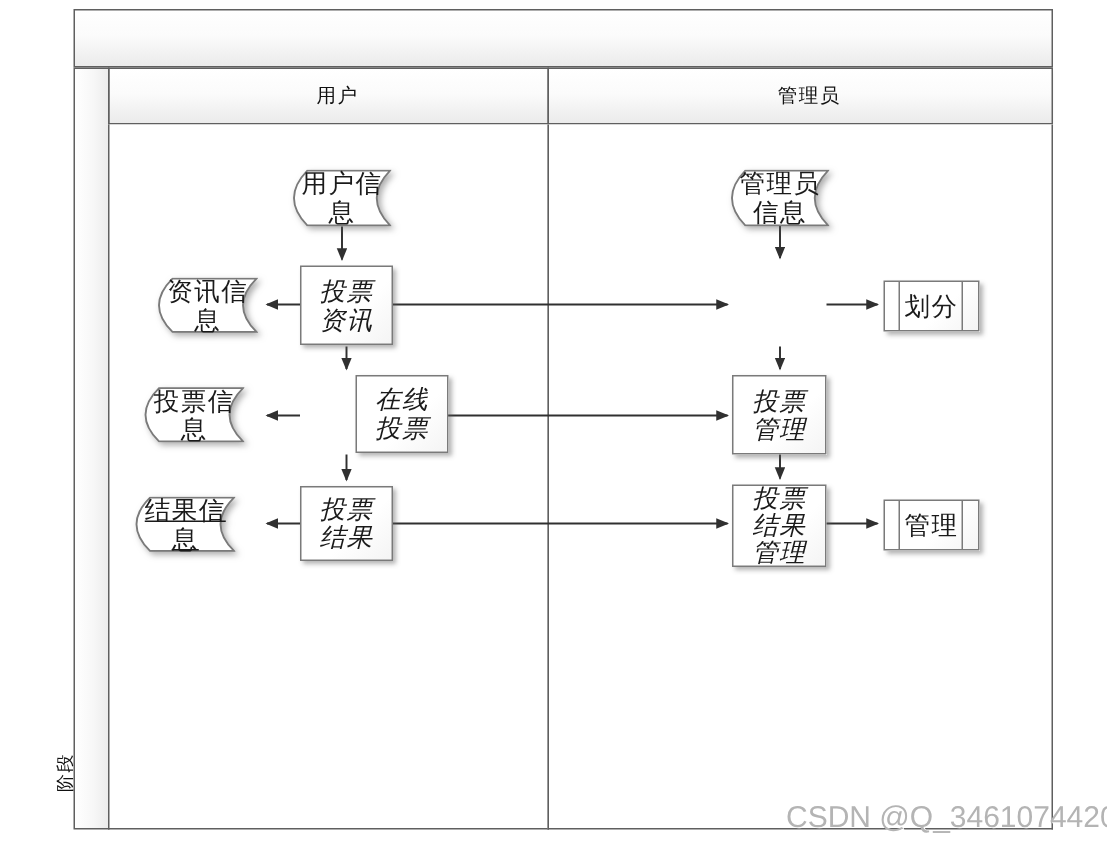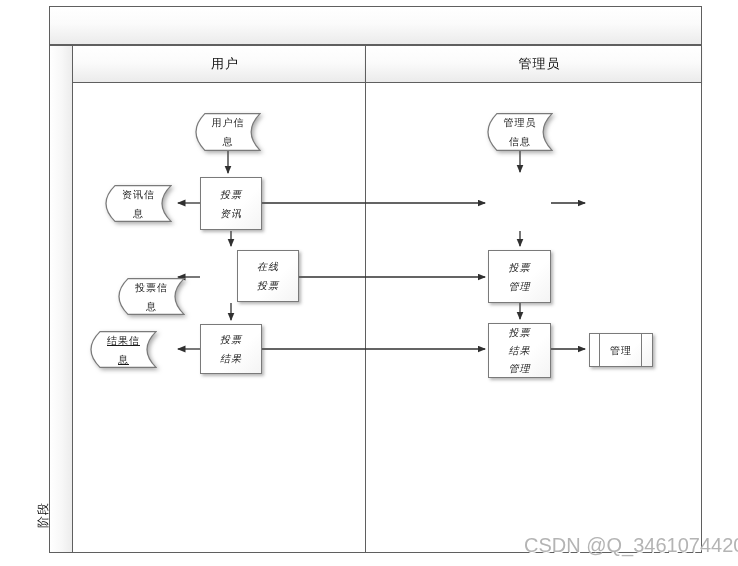--- a/index.html
+++ b/index.html
@@ -39,21 +39,21 @@
     position: absolute; box-sizing: border-box;
     background: #ffffff; border: 1px solid #5f5f5f; border-top: none;
   }
   .lane-body-left  { left: 72px;  top: 83px; width: 294px; height: 470px; }
   .lane-body-right { left: 365px; top: 83px; width: 337px; height: 470px; }
 
   
   .node {
     position: absolute; box-sizing: border-box;
     display: flex; align-items: center; justify-content: center;
-    text-align: center; font-size: 10px; line-height: 19px; color: #1a1a1a;
+    text-align: center; font-size: 17px; line-height: 19px; color: #1a1a1a;
     white-space: pre-line; letter-spacing: 1px;
   }
   .proc {
     background: linear-gradient(135deg, #ffffff 60%, #f4f4f4 100%);
     border: 1.3px solid #7a7a7a;
     box-shadow: 2px 2px 3px rgba(90,90,90,0.45);
     font-style: italic;
   }
   .predef {
     background: linear-gradient(135deg, #ffffff 60%, #f4f4f4 100%);
@@ -148,21 +148,21 @@
     </svg>
     <div class="node-label">资讯信
 息</div>
   </div>
 
   <div class="node proc" style="left:200px; top:250px; width:62px; height:52px;margin-left:37px;">
     <span>在线
 投票</span>
   </div>
 
-  <div class="node stored" style="left:118px; top:258px; width:67px; height:37px;margin-top:20px;">
+  <div class="node stored" style="left:96px; top:258px; width:67px; height:37px;">
     <svg viewBox="0 0 67 38" preserveAspectRatio="none">
       <path d="M10,0.7 H66 Q48,19 66,37.3 H10 Q-8,19 10,0.7 Z" fill="#ffffff" stroke="#7a7a7a" stroke-width="1.2"></path>
     </svg>
     <div class="node-label">投票信
 息</div>
   </div>
 
   <div class="node proc" style="left:200px; top:324px; width:62px; height:50px;">
     <span>投票
 结果</span>
@@ -178,20 +178,25 @@
 
   <div class="node stored" style="left:487px; top:113px; width:66px; height:38px;">
     <svg viewBox="0 0 67 38" preserveAspectRatio="none">
       <path d="M10,0.7 H66 Q48,19 66,37.3 H10 Q-8,19 10,0.7 Z" fill="#ffffff" stroke="#7a7a7a" stroke-width="1.2"></path>
     </svg>
     <div class="node-label">管理员
 信息</div>
   </div>
 
 
+  <div class="node predef" style="left:589px; top:187px; width:64px; height:34px;">
+    <div class="sideline l"></div>
+    <div class="sideline r"></div>
+    <span>划分</span>
+  </div>
 
   <div class="node proc" style="left:488px; top:250px; width:63px; height:53px;">
     <span>投票
 管理</span>
   </div>
 
   <div class="node proc" style="left:488px; top:323px; width:63px; height:55px; line-height:18px;">
     <span>投票
 结果
 管理</span>

